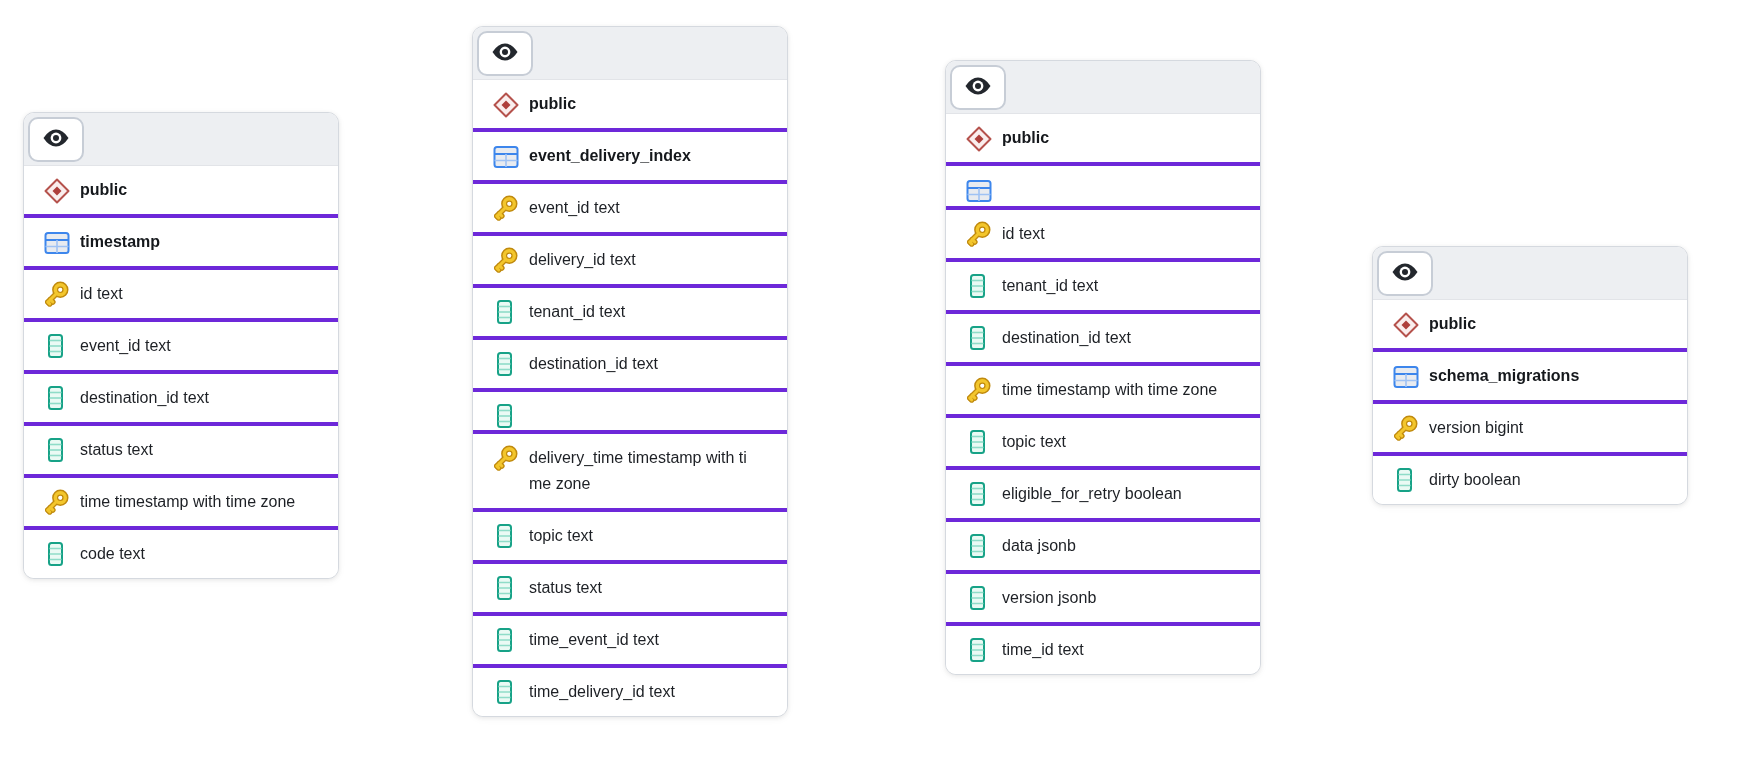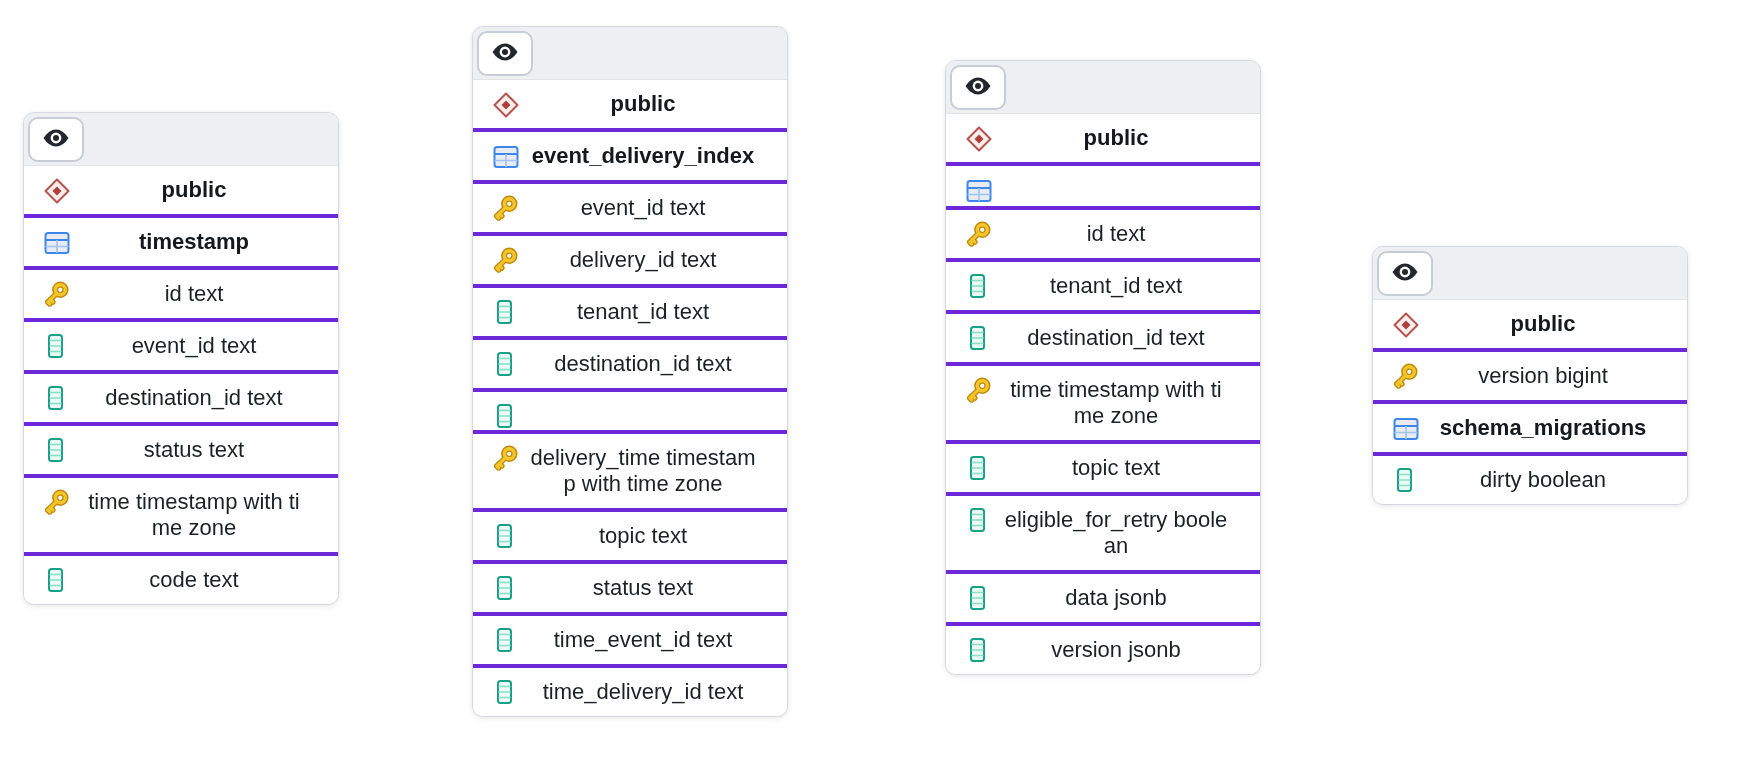--- a/index.html
+++ b/index.html
@@ -21,22 +21,22 @@
   .eye-btn {
     position:absolute; left:4px; top:4px; width:56px; height:45px;
     background:#ffffff; border:2px solid #c7cdd6; border-radius:10px;
     display:flex; align-items:center; justify-content:center; cursor:pointer;
   }
   .row { display:flex; align-items:flex-start; background:#ffffff; }
   .row + .row { border-top:4px solid #6d28d9; }
   .icon-cell { flex:0 0 38px; margin-left:18px; padding-top:10px; }
   .icon-cell svg { display:block; }
   .row-label {
-    width:228px; padding:11px 0; font-size:22px; line-height:26px;
-    color:#1d2025; word-break:break-all;text-align:center;
+    width:228px; padding:11px 0; font-size:16px; line-height:26px;
+    color:#1d2025; word-break:break-all;
   }
   .row-label.bold { font-weight:700; color:#15181c; }
 </style>
 </head>
 <body>
 
 <div id="canvas">
     <div class="card" style="left: 23px; top: 112px; width: 316px;">
       <div class="card-header">
         <button class="eye-btn">
@@ -387,67 +387,76 @@
       </div>
       <div class="row column-row">
         <div class="icon-cell"><span><svg width="28" height="28" viewBox="0 0 28 28">
     <rect x="7" y="3" width="13" height="22" rx="2.5" fill="#eafaf4" stroke="#17a287" stroke-width="2"></rect>
     <line x1="7.5" y1="8.5" x2="19.5" y2="8.5" stroke="#8fdcc8" stroke-width="1.6"></line>
     <line x1="7.5" y1="14" x2="19.5" y2="14" stroke="#8fdcc8" stroke-width="1.6"></line>
     <line x1="7.5" y1="19.5" x2="19.5" y2="19.5" stroke="#8fdcc8" stroke-width="1.6"></line>
   </svg></span></div>
         <div class="row-label">version jsonb</div>
       </div>
+      <div class="row column-row">
+        <div class="icon-cell"><span><svg width="28" height="28" viewBox="0 0 28 28">
+    <rect x="7" y="3" width="13" height="22" rx="2.5" fill="#eafaf4" stroke="#17a287" stroke-width="2"></rect>
+    <line x1="7.5" y1="8.5" x2="19.5" y2="8.5" stroke="#8fdcc8" stroke-width="1.6"></line>
+    <line x1="7.5" y1="14" x2="19.5" y2="14" stroke="#8fdcc8" stroke-width="1.6"></line>
+    <line x1="7.5" y1="19.5" x2="19.5" y2="19.5" stroke="#8fdcc8" stroke-width="1.6"></line>
+  </svg></span></div>
+        <div class="row-label">time_id text</div>
+      </div>
     </div>
     <div class="card" style="left: 1372px; top: 246px; width: 316px;">
       <div class="card-header">
         <button class="eye-btn">
           <span><svg width="30" height="30" viewBox="0 0 30 30">
     <path d="M2.5 15 Q8 6.5 15 6.5 Q22 6.5 27.5 15 Q22 23.5 15 23.5 Q8 23.5 2.5 15 Z" fill="#23272d"></path>
     <circle cx="15" cy="15" r="5.4" fill="#ffffff"></circle>
     <circle cx="15" cy="15" r="3" fill="#23272d"></circle>
   </svg></span>
         </button>
       </div>
       <div class="row schema-row">
         <div class="icon-cell"><span><svg width="30" height="30" viewBox="0 0 30 30">
     <path d="M15 3.5 L26.5 15 L15 26.5 L3.5 15 Z" fill="#faeeed" stroke="#b5524c" stroke-width="2" stroke-linejoin="round"></path>
     <path d="M15 10.5 L19.5 15 L15 19.5 L10.5 15 Z" fill="#ae3f3b"></path>
   </svg></span></div>
         <div class="row-label bold">public</div>
       </div>
-      <div class="row column-row">
-        <div class="icon-cell"><span><svg width="28" height="28" viewBox="0 0 28 28">
-    <g fill="none" stroke="#c08a0e" stroke-width="5.6" stroke-linecap="round">
-      <path d="M14.8 13.2 L6 22"></path>
-      <path d="M8.4 19.6 L10.8 22"></path>
-      <path d="M5.9 22.1 L7.7 23.9"></path>
-    </g>
-    <circle cx="18.3" cy="9.7" r="5" fill="none" stroke="#c08a0e" stroke-width="6.4"></circle>
-    <circle cx="18.3" cy="9.7" r="5" fill="none" stroke="#f3c62c" stroke-width="3.4"></circle>
-    <g fill="none" stroke="#f3c62c" stroke-width="3" stroke-linecap="round">
-      <path d="M14.8 13.2 L6 22"></path>
-      <path d="M8.4 19.6 L10.8 22"></path>
-      <path d="M5.9 22.1 L7.7 23.9"></path>
-    </g>
-    <circle cx="18.3" cy="9.7" r="2" fill="#ffffff"></circle>
-  </svg></span></div>
-        <div class="row-label">version bigint</div>
-      </div>
       <div class="row table-row">
         <div class="icon-cell"><span><svg width="30" height="30" viewBox="0 0 30 30">
     <rect x="3.5" y="5" width="23" height="20" rx="2.5" fill="#e8ebf0" stroke="#3d86ec" stroke-width="2"></rect>
     <line x1="3.5" y1="12" x2="26.5" y2="12" stroke="#3d86ec" stroke-width="2"></line>
     <line x1="15" y1="12" x2="15" y2="25" stroke="#9fc2f4" stroke-width="1.6"></line>
     <line x1="3.5" y1="18.5" x2="26.5" y2="18.5" stroke="#9fc2f4" stroke-width="1.6"></line>
   </svg></span></div>
         <div class="row-label bold">schema_migrations</div>
       </div>
       <div class="row column-row">
         <div class="icon-cell"><span><svg width="28" height="28" viewBox="0 0 28 28">
+    <g fill="none" stroke="#c08a0e" stroke-width="5.6" stroke-linecap="round">
+      <path d="M14.8 13.2 L6 22"></path>
+      <path d="M8.4 19.6 L10.8 22"></path>
+      <path d="M5.9 22.1 L7.7 23.9"></path>
+    </g>
+    <circle cx="18.3" cy="9.7" r="5" fill="none" stroke="#c08a0e" stroke-width="6.4"></circle>
+    <circle cx="18.3" cy="9.7" r="5" fill="none" stroke="#f3c62c" stroke-width="3.4"></circle>
+    <g fill="none" stroke="#f3c62c" stroke-width="3" stroke-linecap="round">
+      <path d="M14.8 13.2 L6 22"></path>
+      <path d="M8.4 19.6 L10.8 22"></path>
+      <path d="M5.9 22.1 L7.7 23.9"></path>
+    </g>
+    <circle cx="18.3" cy="9.7" r="2" fill="#ffffff"></circle>
+  </svg></span></div>
+        <div class="row-label">version bigint</div>
+      </div>
+      <div class="row column-row">
+        <div class="icon-cell"><span><svg width="28" height="28" viewBox="0 0 28 28">
     <rect x="7" y="3" width="13" height="22" rx="2.5" fill="#eafaf4" stroke="#17a287" stroke-width="2"></rect>
     <line x1="7.5" y1="8.5" x2="19.5" y2="8.5" stroke="#8fdcc8" stroke-width="1.6"></line>
     <line x1="7.5" y1="14" x2="19.5" y2="14" stroke="#8fdcc8" stroke-width="1.6"></line>
     <line x1="7.5" y1="19.5" x2="19.5" y2="19.5" stroke="#8fdcc8" stroke-width="1.6"></line>
   </svg></span></div>
         <div class="row-label">dirty boolean</div>
       </div>
     </div>
   </div>
 

